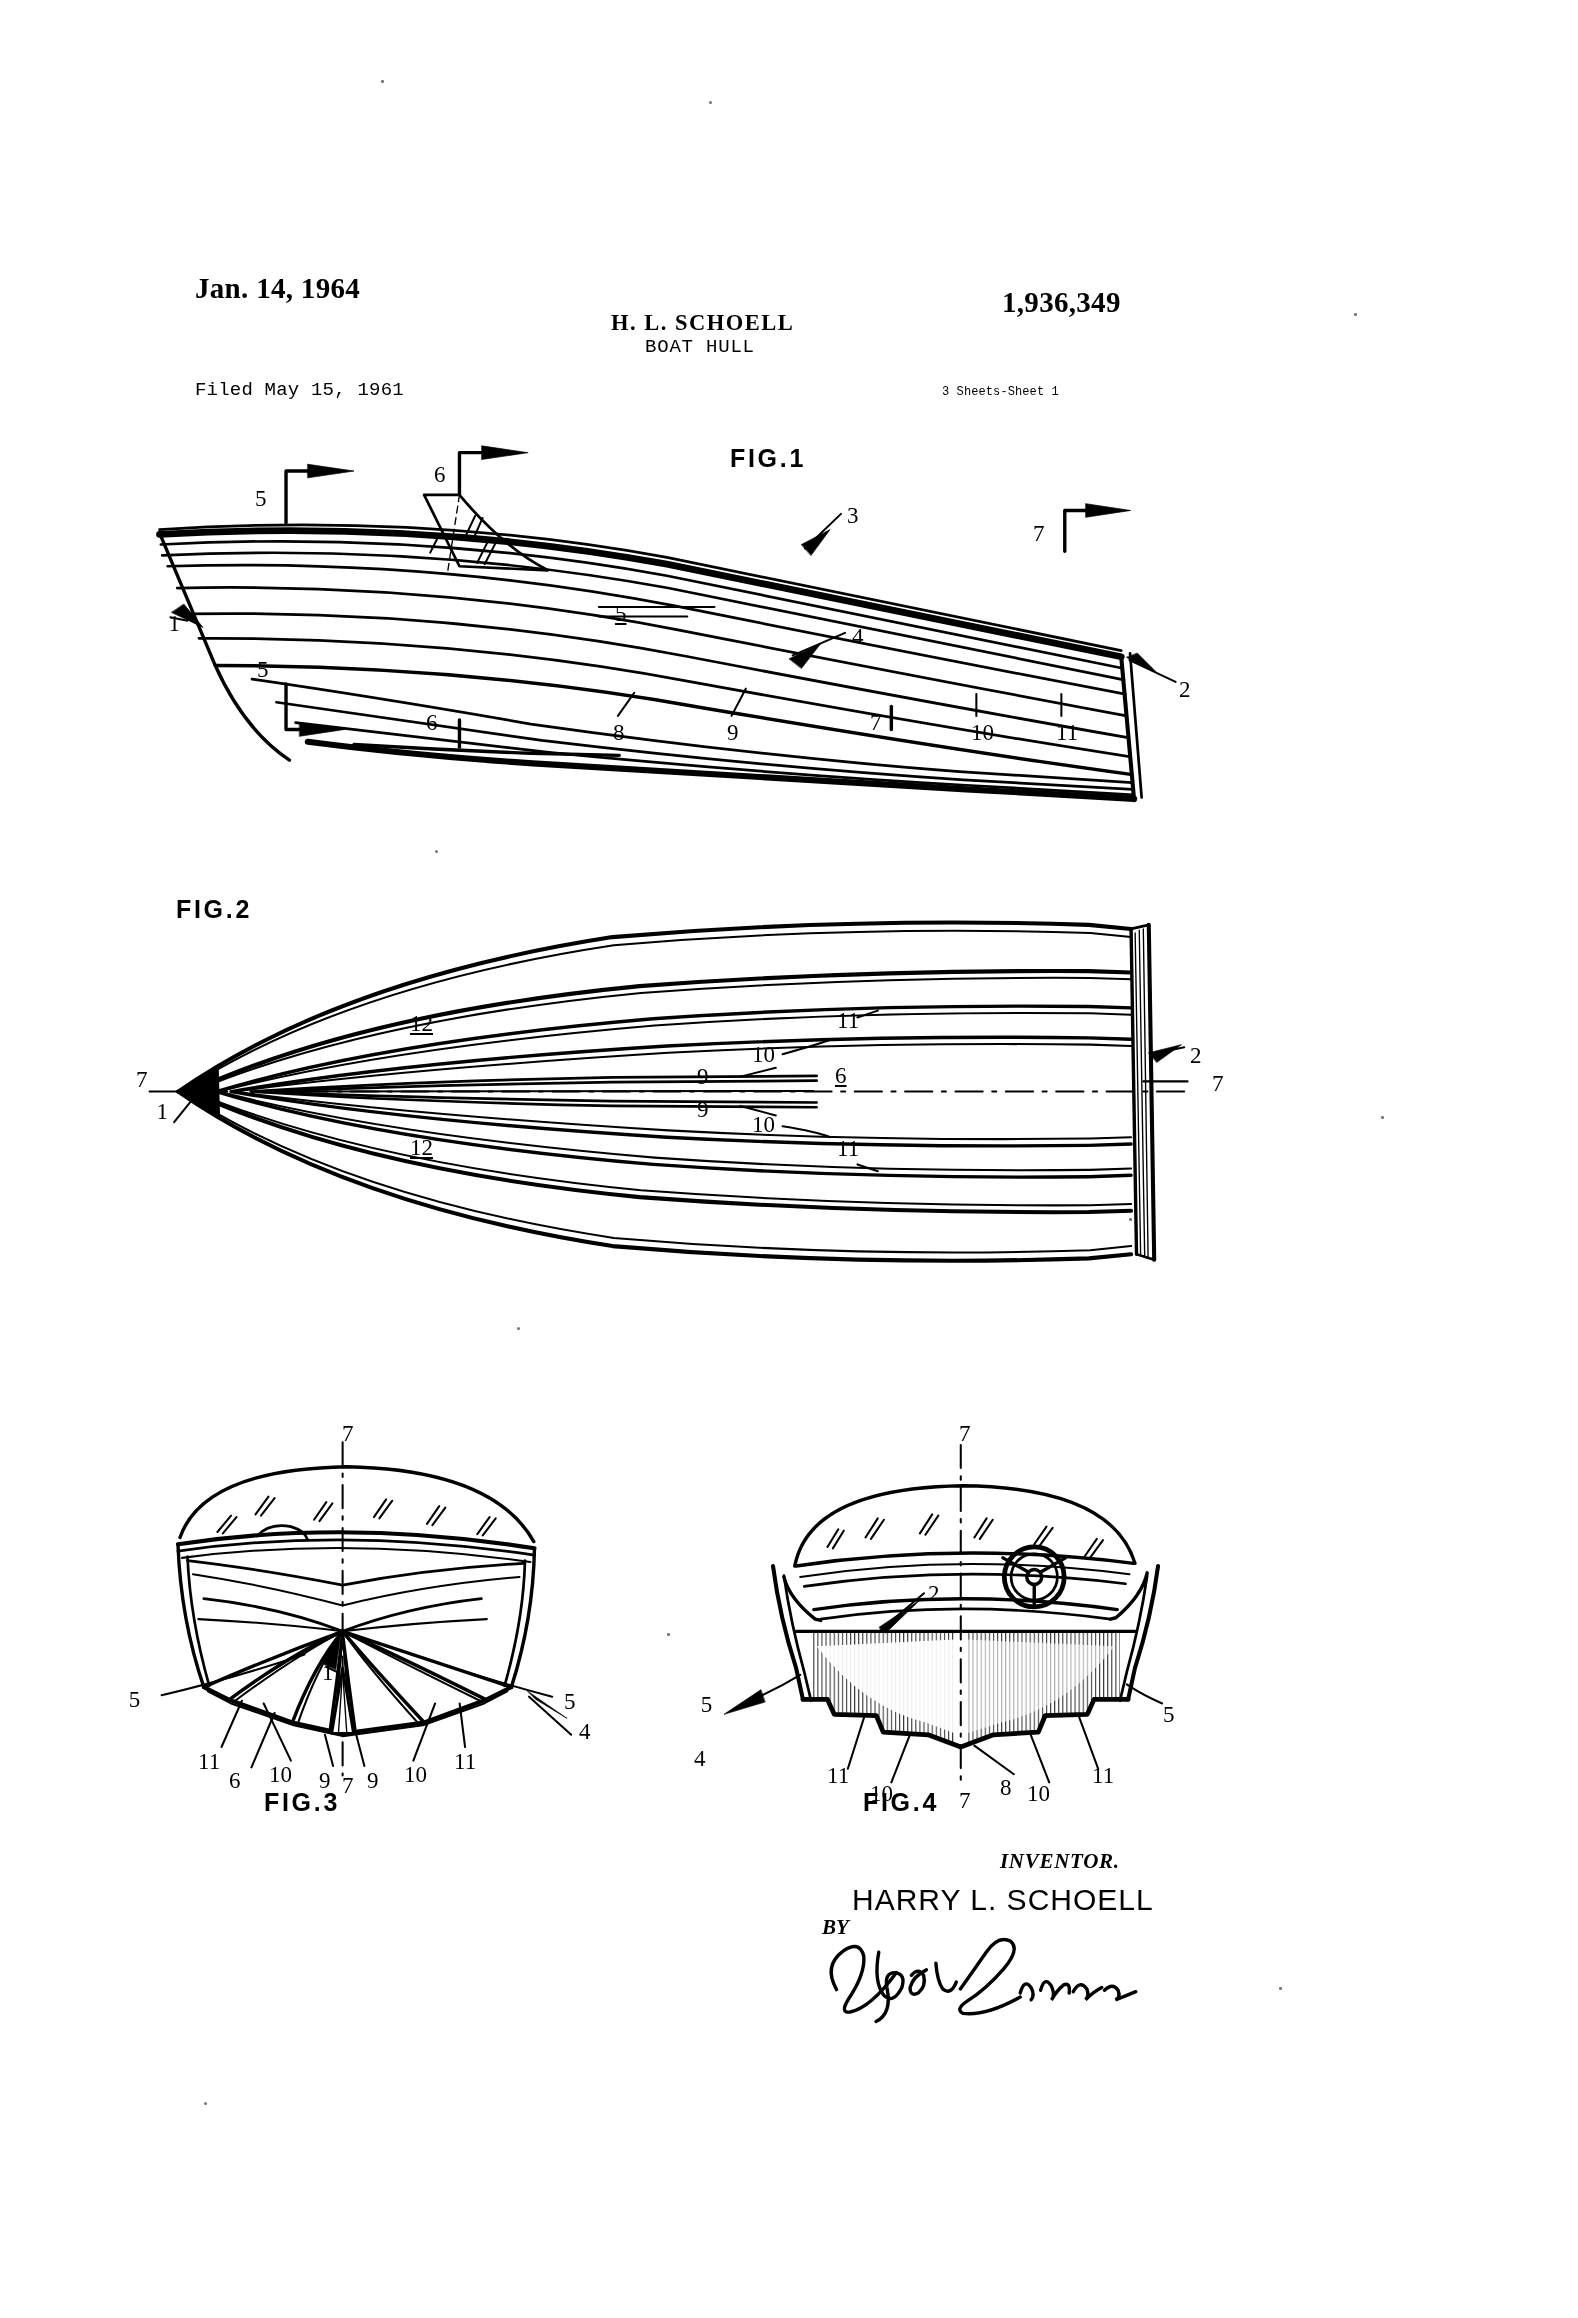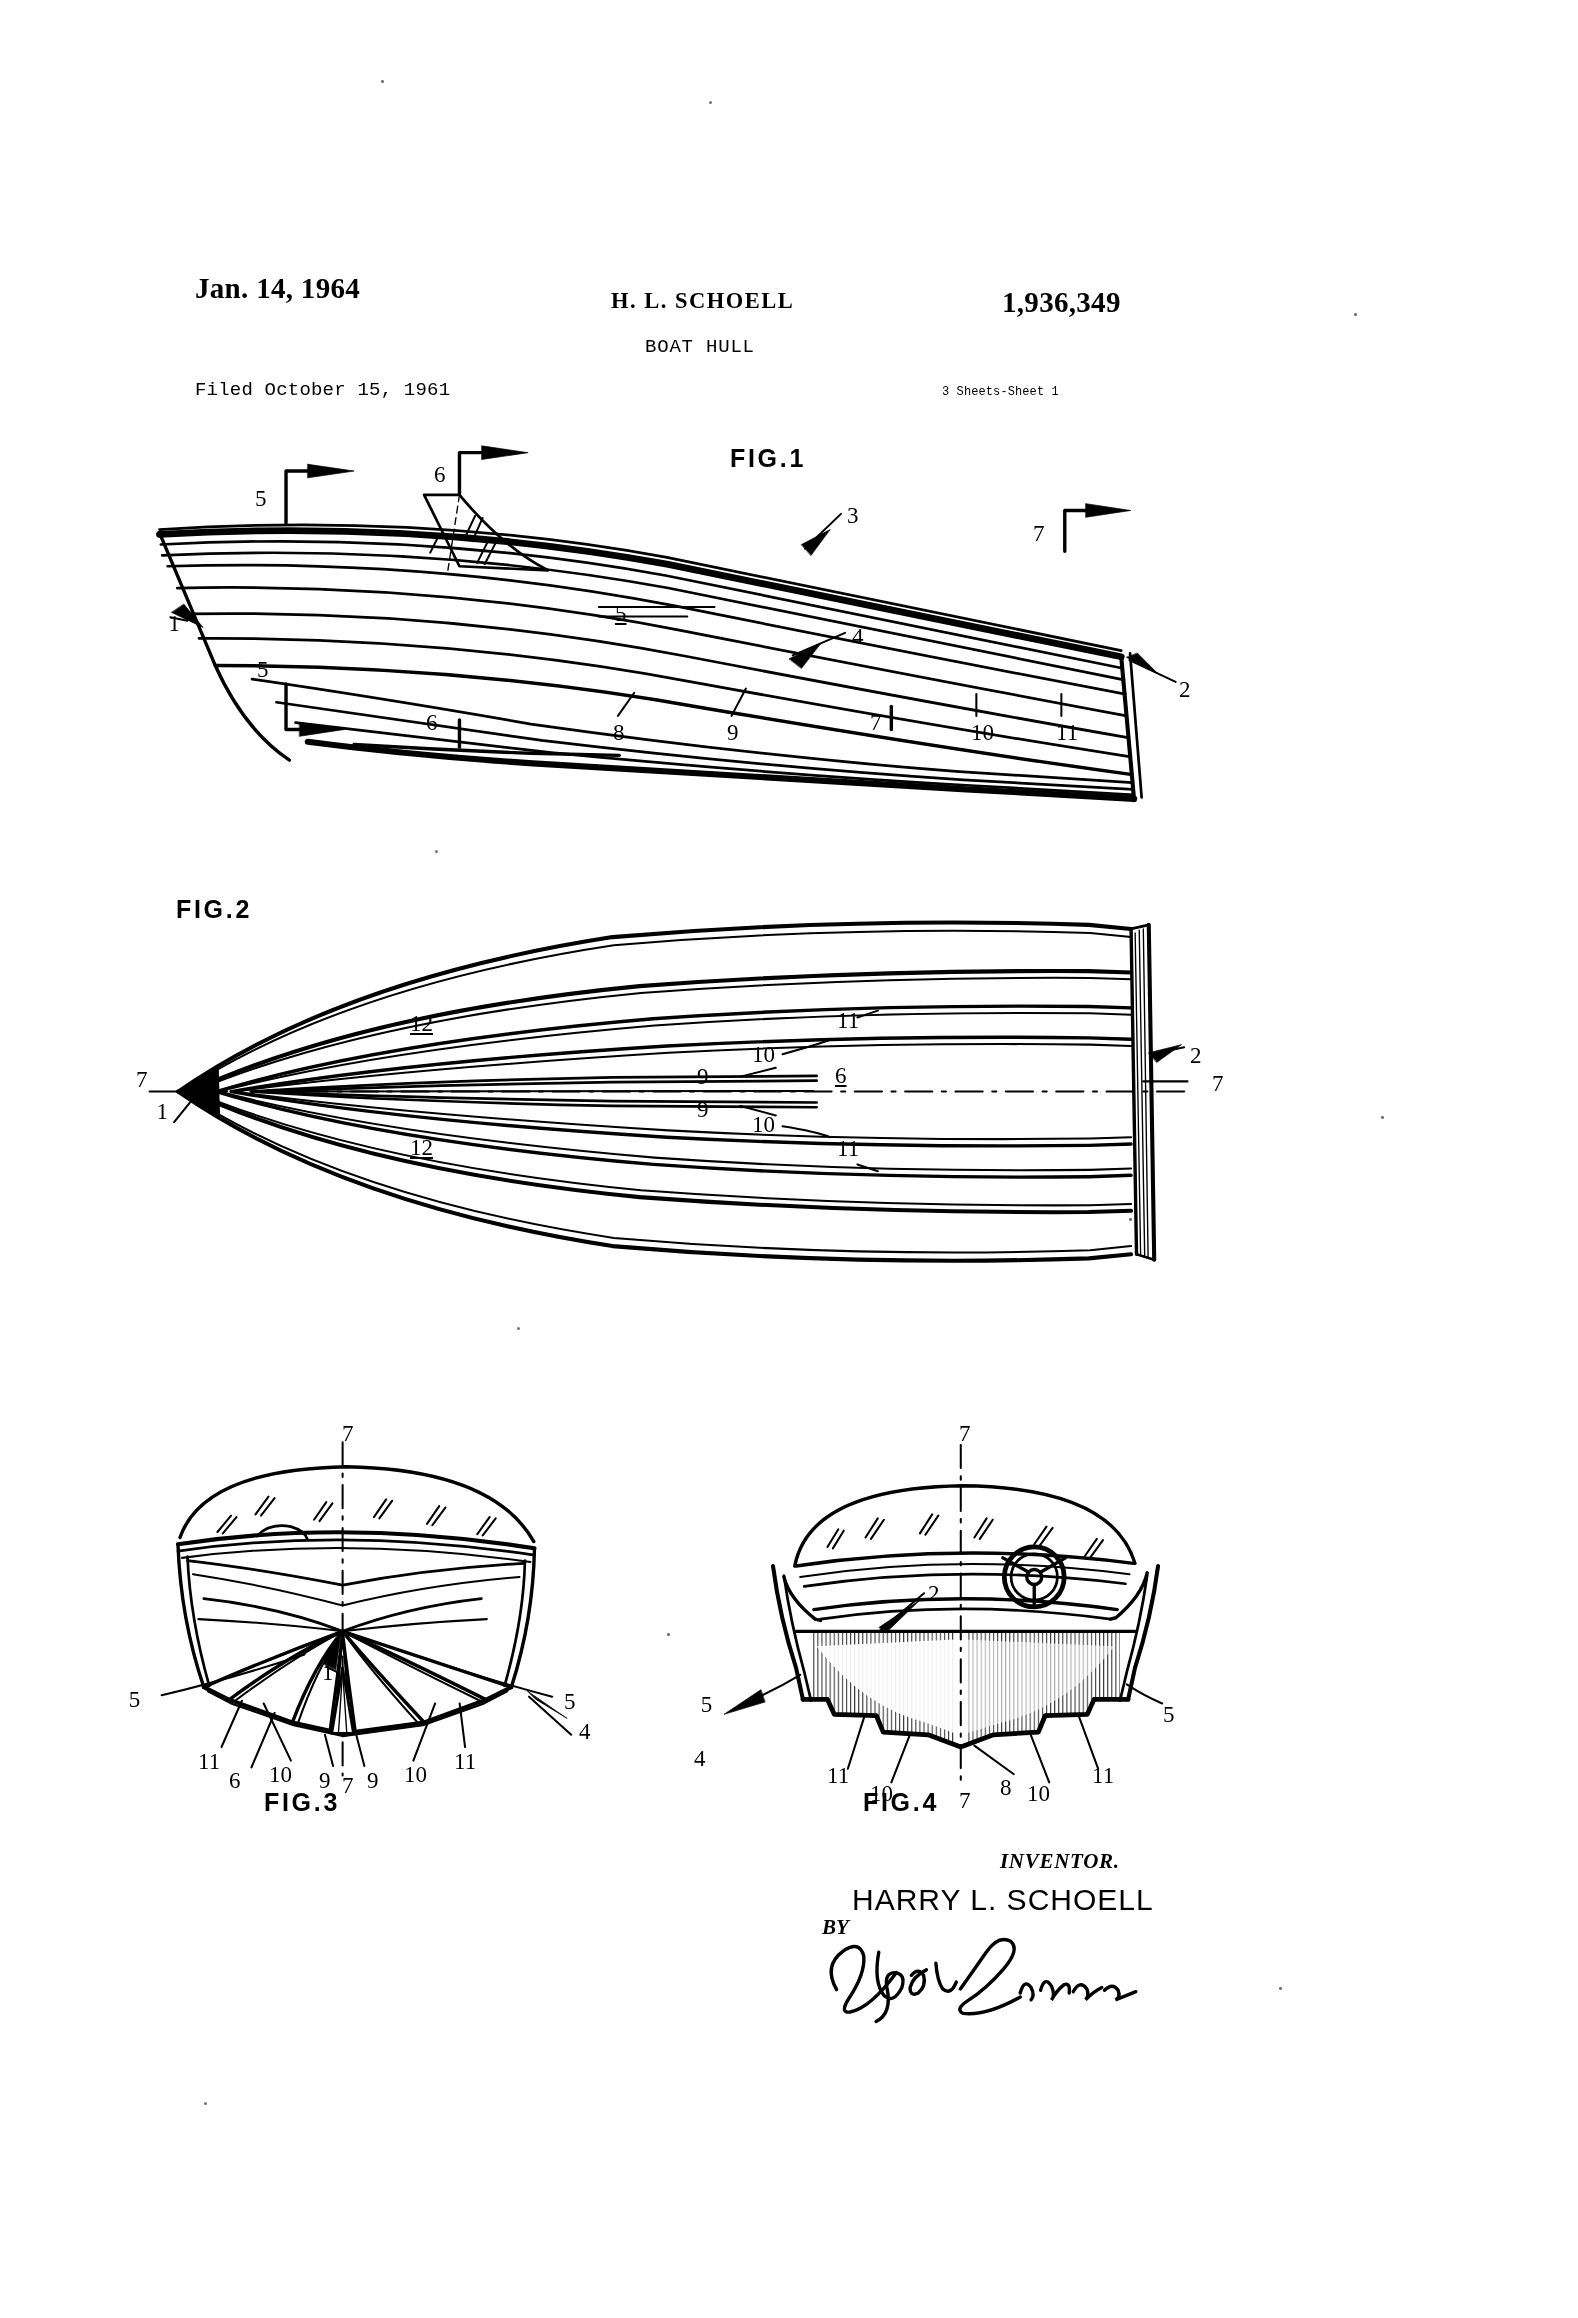--- a/index.html
+++ b/index.html
@@ -21,21 +21,21 @@
   .hdr-date {
     position: absolute;
     left: 195px; top: 272px;
     font-family: "Liberation Serif", serif;
     font-weight: bold;
     font-size: 29px;
     letter-spacing: 0.3px;
   }
   .hdr-inventor {
     position: absolute;
-    left: 611px; top: 288px;
+    left: 611px; top: 310px;
     font-family: "Liberation Serif", serif;
     font-weight: bold;
     font-size: 22.5px;
     letter-spacing: 1.5px;
   }
   .hdr-patno {
     position: absolute;
     left: 1002px; top: 286px;
     font-family: "Liberation Serif", serif;
     font-weight: bold;
@@ -130,21 +130,21 @@
 </style>
 </head>
 <body>
 
 <div id="page">
 
   <div class="hdr-date">Jan. 14, 1964</div>
   <div class="hdr-inventor">H. L. SCHOELL</div>
   <div class="hdr-patno">1,936,349</div>
   <div class="hdr-title">BOAT HULL</div>
-  <div class="hdr-filed">Filed October 15, 1961</div>
+  <div class="hdr-filed">Filed May 15, 1961</div>
   <div class="hdr-sheets">3 Sheets-Sheet 1</div>
 
   <div class="fig-title" id="fig1-title">FIG.1</div>
 
   <div class="drawing" id="fig1-canvas">
     <svg viewBox="0 0 1560 560" width="1061" height="381">
       <g fill="none" stroke="#000" stroke-linecap="round" stroke-linejoin="round">
 
         <path d="M403 107 L455 212 L585 218 Q 520 185 455 107 Z" stroke-width="4" fill="#fff"></path>
         <path d="M455 107 L438 218" stroke-width="2" stroke-dasharray="10 7"></path>

